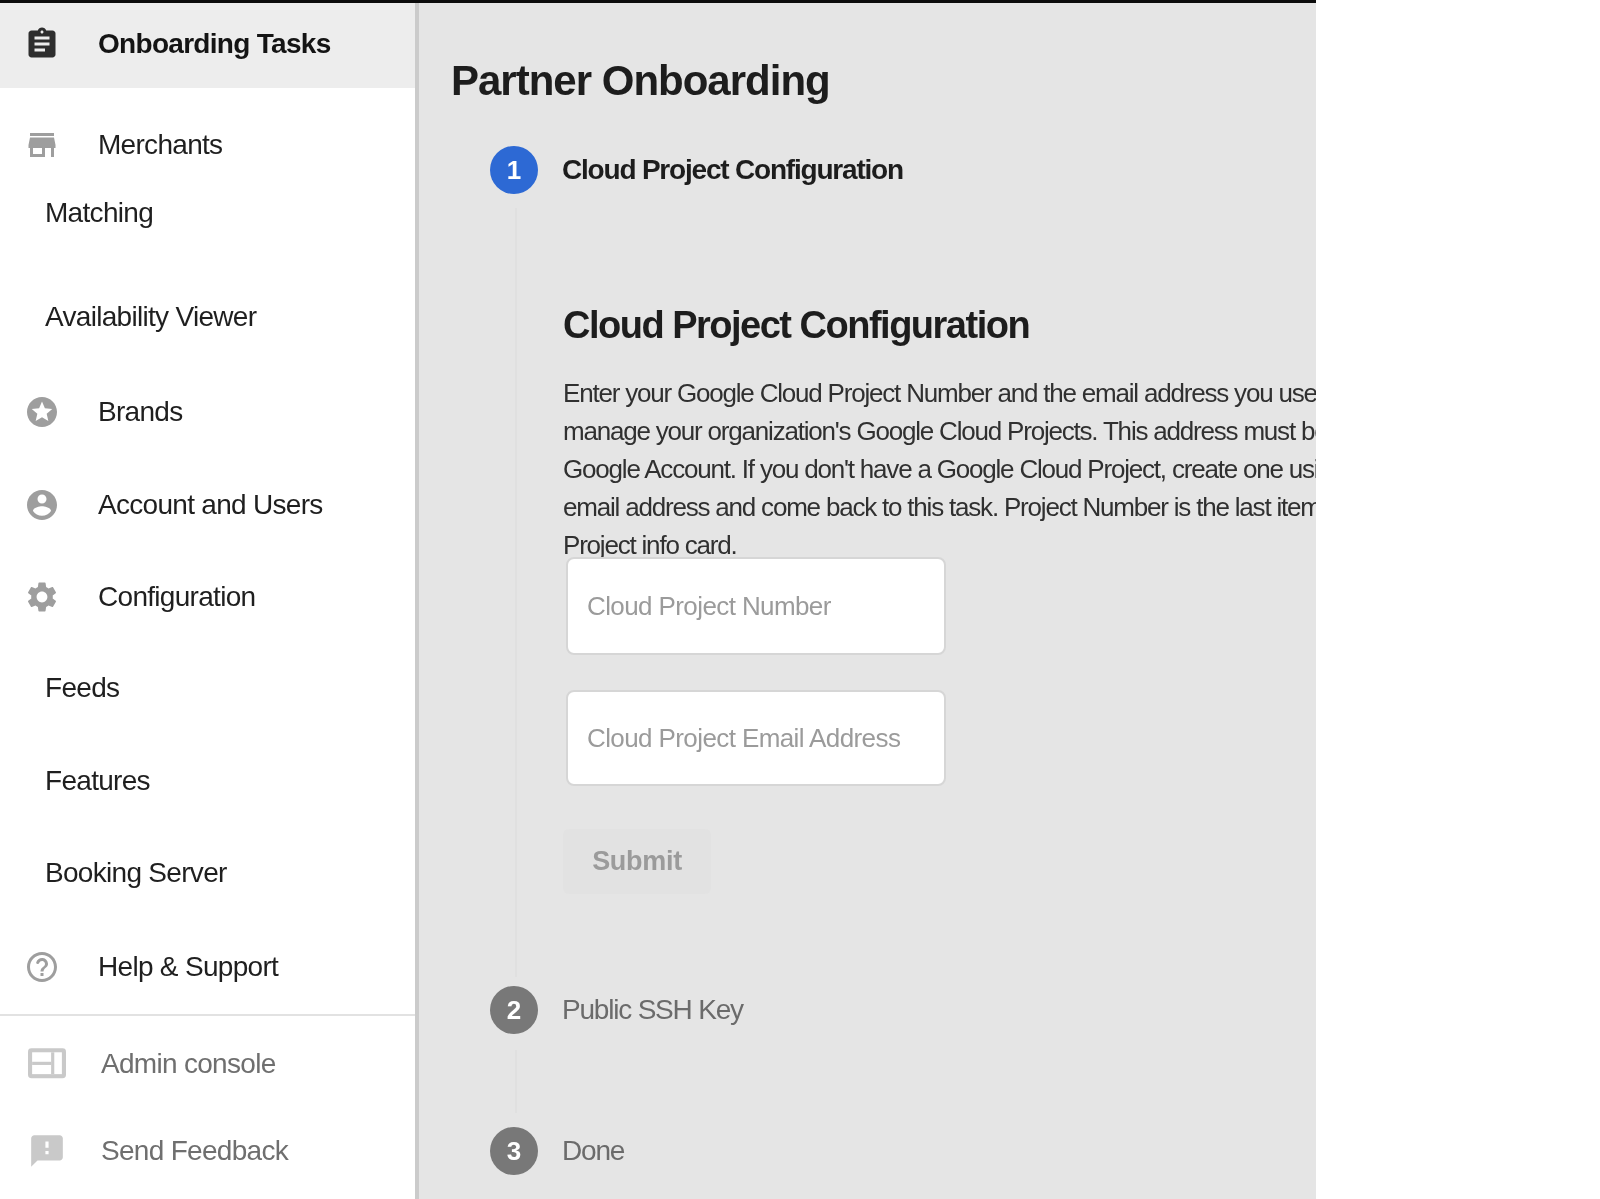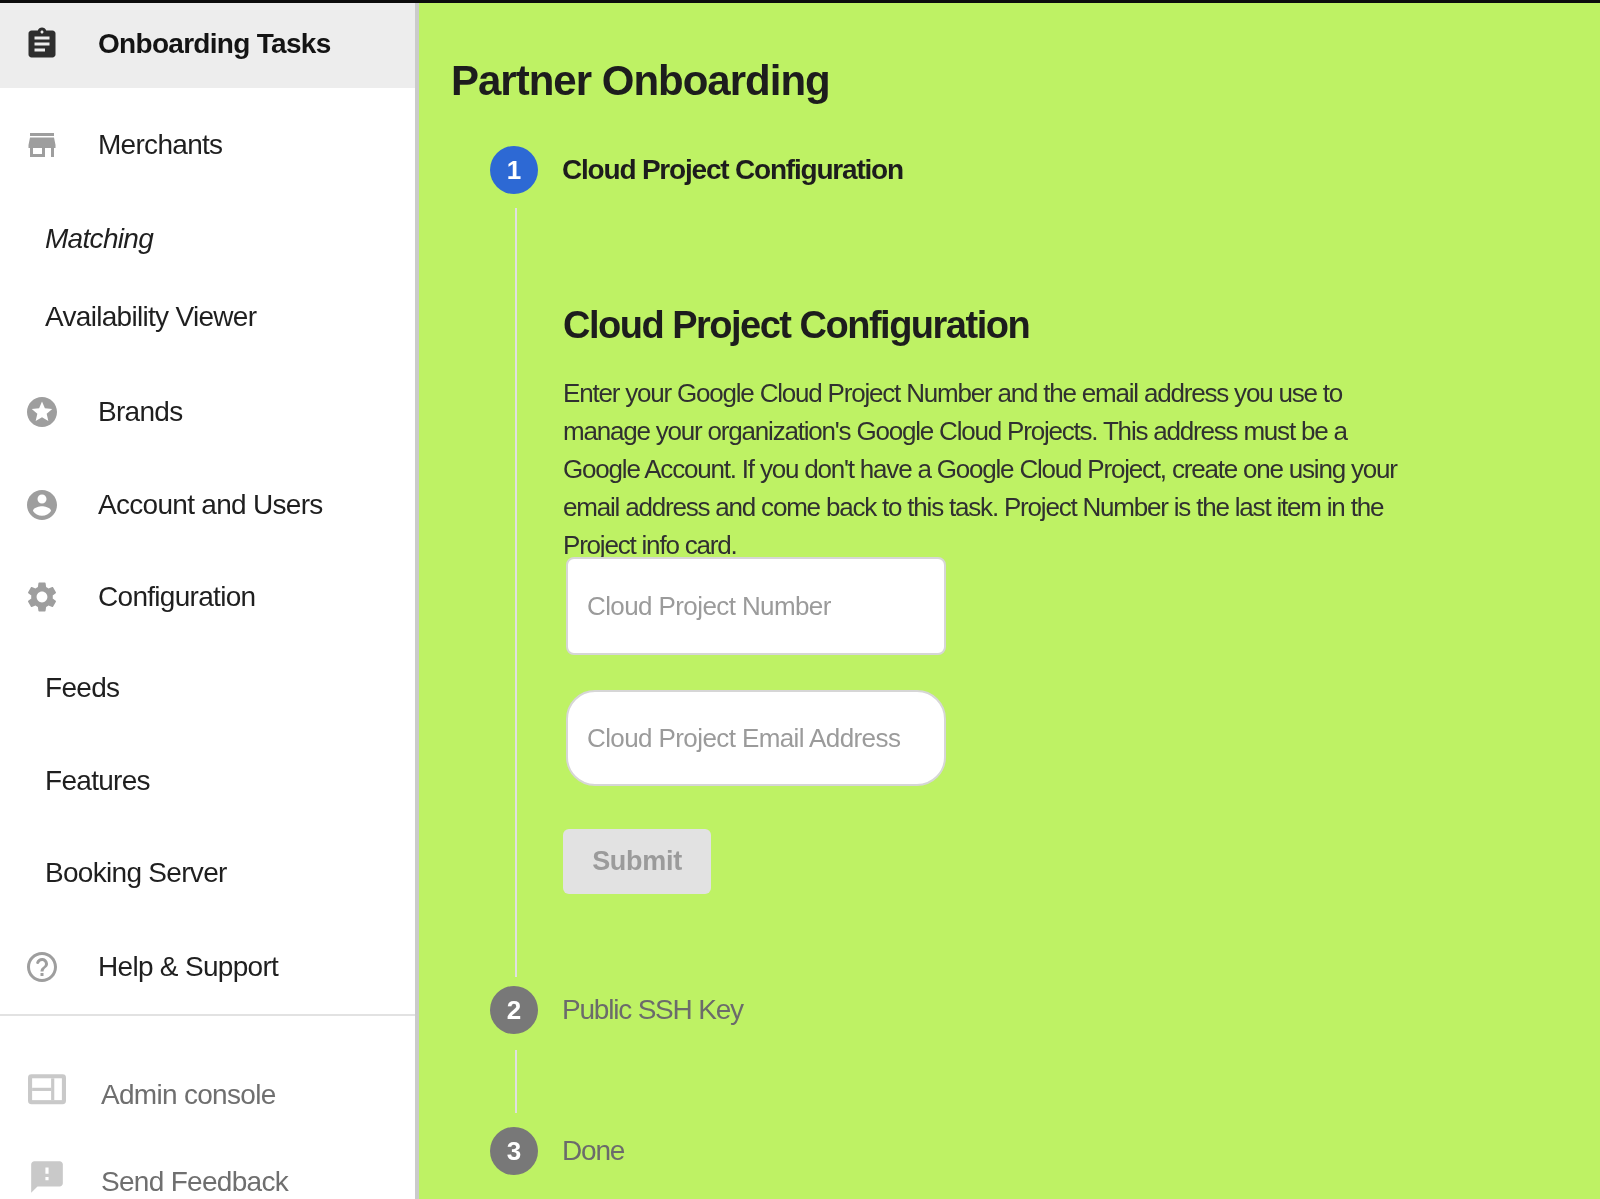--- a/index.html
+++ b/index.html
@@ -1,36 +1,36 @@
 <!DOCTYPE html>
 <html><head>
 <meta charset="utf-8">
 <style>
   html,body{margin:0;padding:0;background:#fff;}
   .root{
-    position:relative;width:1600px;height:1199px;overflow:hidden;background:#bef264;
+    position:relative;width:1316px;height:1199px;overflow:hidden;background:#e5e5e5;
     font-family:"Liberation Sans", sans-serif;color:#1d1d1d;
   }
   .topbar{position:absolute;left:0;top:0;width:1600px;height:3px;background:#0c0c0c;z-index:40;}
 
   
   .sidebar{position:absolute;left:0;top:0;width:415px;height:1199px;background:#ffffff;z-index:10;}
   .sidebar-border{position:absolute;left:415px;top:0;width:4px;height:1199px;background:#cbcbcb;z-index:11;}
   .nav-item{
     position:absolute;left:0;width:415px;height:90px;display:flex;align-items:center;
     padding-left:24px;box-sizing:border-box;cursor:pointer;
   }
   .nav-item .label{
     font-size:28px;letter-spacing:-0.7px;color:#1f1f1f;margin-left:38px;line-height:1;white-space:nowrap;
   }
   .nav-item.no-icon{padding-left:45px;}
   .nav-item.no-icon .label{margin-left:0;}
   .nav-item.active{background:#ededed;}
   .nav-item.active .label{font-weight:bold;color:#141414;}
-  .nav-item.footer{padding-left:28px;align-items:flex-end;}
+  .nav-item.footer{padding-left:28px;}
   .nav-item.footer .label{margin-left:35px;color:#6f6f6f;}
   .nav-icon{width:36px;height:36px;flex:0 0 36px;display:block;}
   .nav-icon.big{width:38px;height:38px;flex:0 0 38px;}
   .sidebar-divider{position:absolute;left:0;top:1014px;width:415px;height:2px;background:#e2e2e2;}
 
   
   .page-title{
     position:absolute;left:451px;top:32px;font-size:42px;font-weight:bold;
     letter-spacing:-1px;line-height:1;color:#1d1d1d;white-space:nowrap;
   }
@@ -60,21 +60,21 @@
     font-size:26px;line-height:38px;letter-spacing:-1.2px;color:#303030;white-space:pre-line;
   }
   .text-input{
     position:absolute;left:566px;width:380px;box-sizing:border-box;
     border:2px solid #d6d6d6;border-radius:8px;background:#fff;outline:none;
     font-family:"Liberation Sans", sans-serif;font-size:26px;letter-spacing:-0.6px;
     color:#303030;padding:0 0 0 19px;
   }
   .text-input::placeholder{color:#9b9b9b;opacity:1;}
   .text-input.f1{top:543px;height:98px;margin-top:14px;}
-  .text-input.f2{top:690px;height:96px;border-radius:29px;}
+  .text-input.f2{top:690px;height:96px;}
   .submit-btn{
     position:absolute;left:563px;top:829px;width:148px;height:65px;border:none;border-radius:6px;
     background:#e2e2e2;color:#9b9b9b;font-family:"Liberation Sans", sans-serif;
     font-size:27px;font-weight:bold;letter-spacing:-0.3px;cursor:default;
   }
 </style>
 </head>
 <body>
 
 <div class="root">
@@ -88,21 +88,21 @@
       <span class="label">Onboarding Tasks</span>
     </div>
 
     <div class="nav-item" style="top:100px;height:90px;">
       <svg class="nav-icon" viewBox="0 0 24 24">
         <path fill="#9e9e9e" fill-rule="evenodd" d="M20 4H4v2h16V4zm1 10v-2l-1-5H4l-1 5v2h1v6h10v-6h4v6h2v-6h1zm-9 4H6v-4h6v4z"></path>
       </svg>
       <span class="label">Merchants</span>
     </div>
 
-    <div class="nav-item no-icon" style="top:194px;height:90px;font-style:italic;">
+    <div class="nav-item no-icon" style="top:168px;height:90px;">
       <span class="label">Matching</span>
     </div>
 
     <div class="nav-item" style="top:367px;height:90px;">
       <svg class="nav-icon" viewBox="0 0 24 24">
         <path fill="#9e9e9e" fill-rule="evenodd" d="M11.99 2C6.47 2 2 6.48 2 12s4.47 10 9.99 10C17.52 22 22 17.52 22 12S17.52 2 11.99 2zm4.24 16L12 15.45 7.77 18l1.12-4.81-3.73-3.23 4.92-.42L12 5l1.92 4.53 4.92.42-3.73 3.23L16.23 18z"></path>
       </svg>
       <span class="label">Brands</span>
     </div>
 

